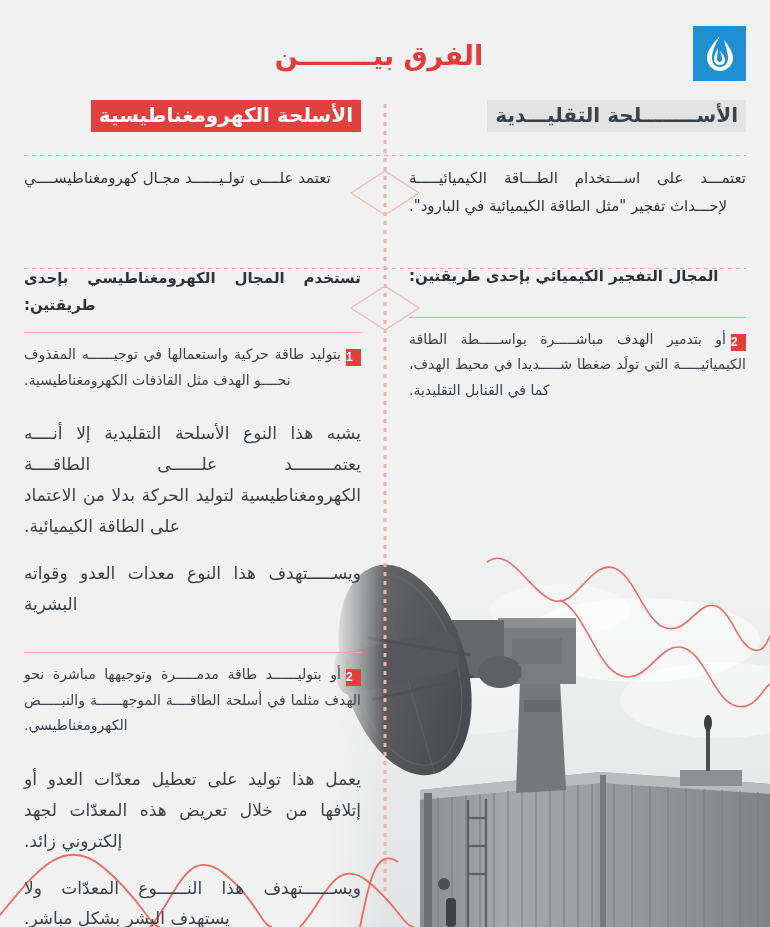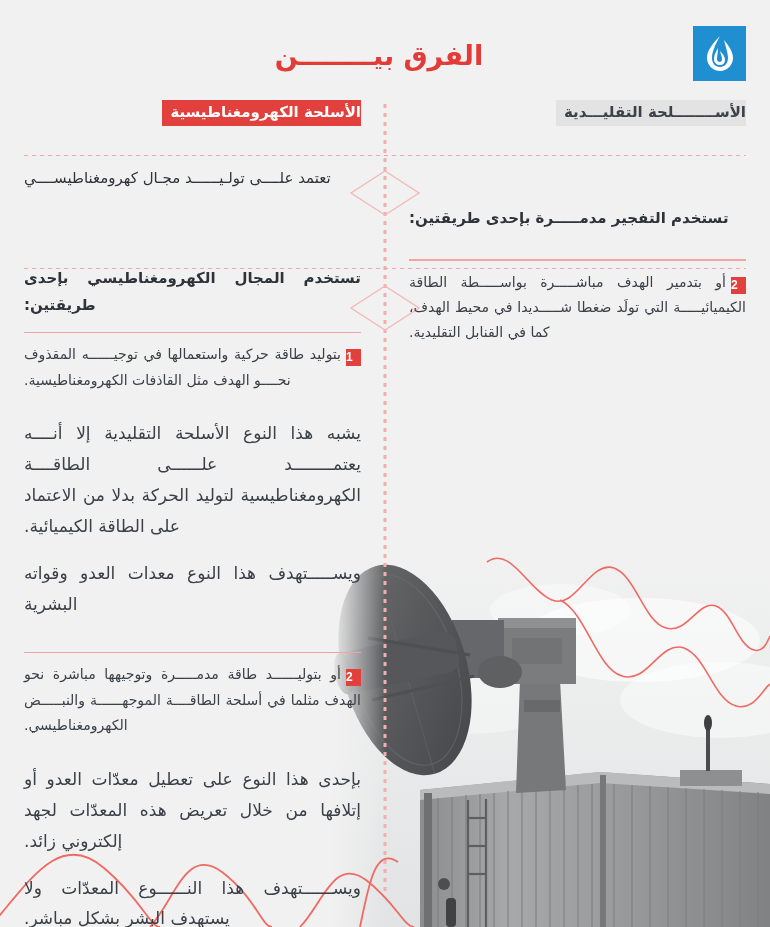--- a/index.html
+++ b/index.html
@@ -82,23 +82,23 @@
   .col-right { 
     order: 1;
   }
   .col-left {  
     order: 2;
   }
 
   
   .col-head {
     display: inline-block;
-    font-size: 15px;
+    font-size: 20px;
     font-weight: bold;
-    padding: 4px 0 5px 8px;
+    padding: 4px 8px 5px 8px;
     white-space: nowrap;
     line-height: 1.15;
   }
   .col-head.gray {
     background: #e3e3e3;
     color: #3c424a;
     text-align: right;
   }
   .col-head.red {
     background: #e2403d;
@@ -374,24 +374,25 @@
 
   <div class="columns">
 
     <div class="col col-right">
       <div class="head-row">
         <span class="col-head gray">الأســــــــلحة التقليـــدية</span>
       </div>
 
       <div style="height:25px"></div>
 
+      <div class="intro">تعتمـــد على اســـتخدام الطـــاقة الكيميائيـــــة لإحـــداث تفجير "مثل الطاقة الكيميائية في البارود".</div>
 
       <div style="height:40px"></div>
 
-      <div class="section-lead">تستخدم التفجير مدمـــــرة بإحدى طريقتين:</div>
+      <div class="section-lead">المجال التفجير الكيميائي بإحدى طريقتين:</div>
 
 
       <div style="height:14px"></div>
 
       <div class="item">
         <div class="item-rule"></div>
         <div class="item-body">
           <span class="num">2</span><span>أو بتدمير الهدف مباشـــــرة بواســـــطة الطاقة الكيميائيـــــة التي تولَد ضغطا شـــــديدا في محيط الهدف، كما في القنابل التقليدية.</span>
         </div>
       </div>
@@ -427,19 +428,19 @@
 
       <div class="item">
         <div class="item-rule"></div>
         <div class="item-body">
           <span class="num">2</span><span>أو بتوليــــــد طاقة مدمـــــرة وتوجيهها مباشرة نحو الهدف مثلما في أسلحة الطاقــــة الموجهــــــة والنبـــــض الكهرومغناطيسي.</span>
         </div>
       </div>
 
       <div style="height:8px"></div>
 
-      <div class="para">بإحدى هذا النوع على تعطيل معدّات العدو أو إتلافها من خلال تعريض هذه المعدّات لجهد إلكتروني زائد.</div>
+      <div class="para">يعمل هذا توليد على تعطيل معدّات العدو أو إتلافها من خلال تعريض هذه المعدّات لجهد إلكتروني زائد.</div>
 
       <div class="para">ويســــــتهدف هذا النــــــوع المعدّات ولا يستهدف البشر بشكل مباشر.</div>
     </div>
 
   </div>
 </div>
 
 </body></html>

